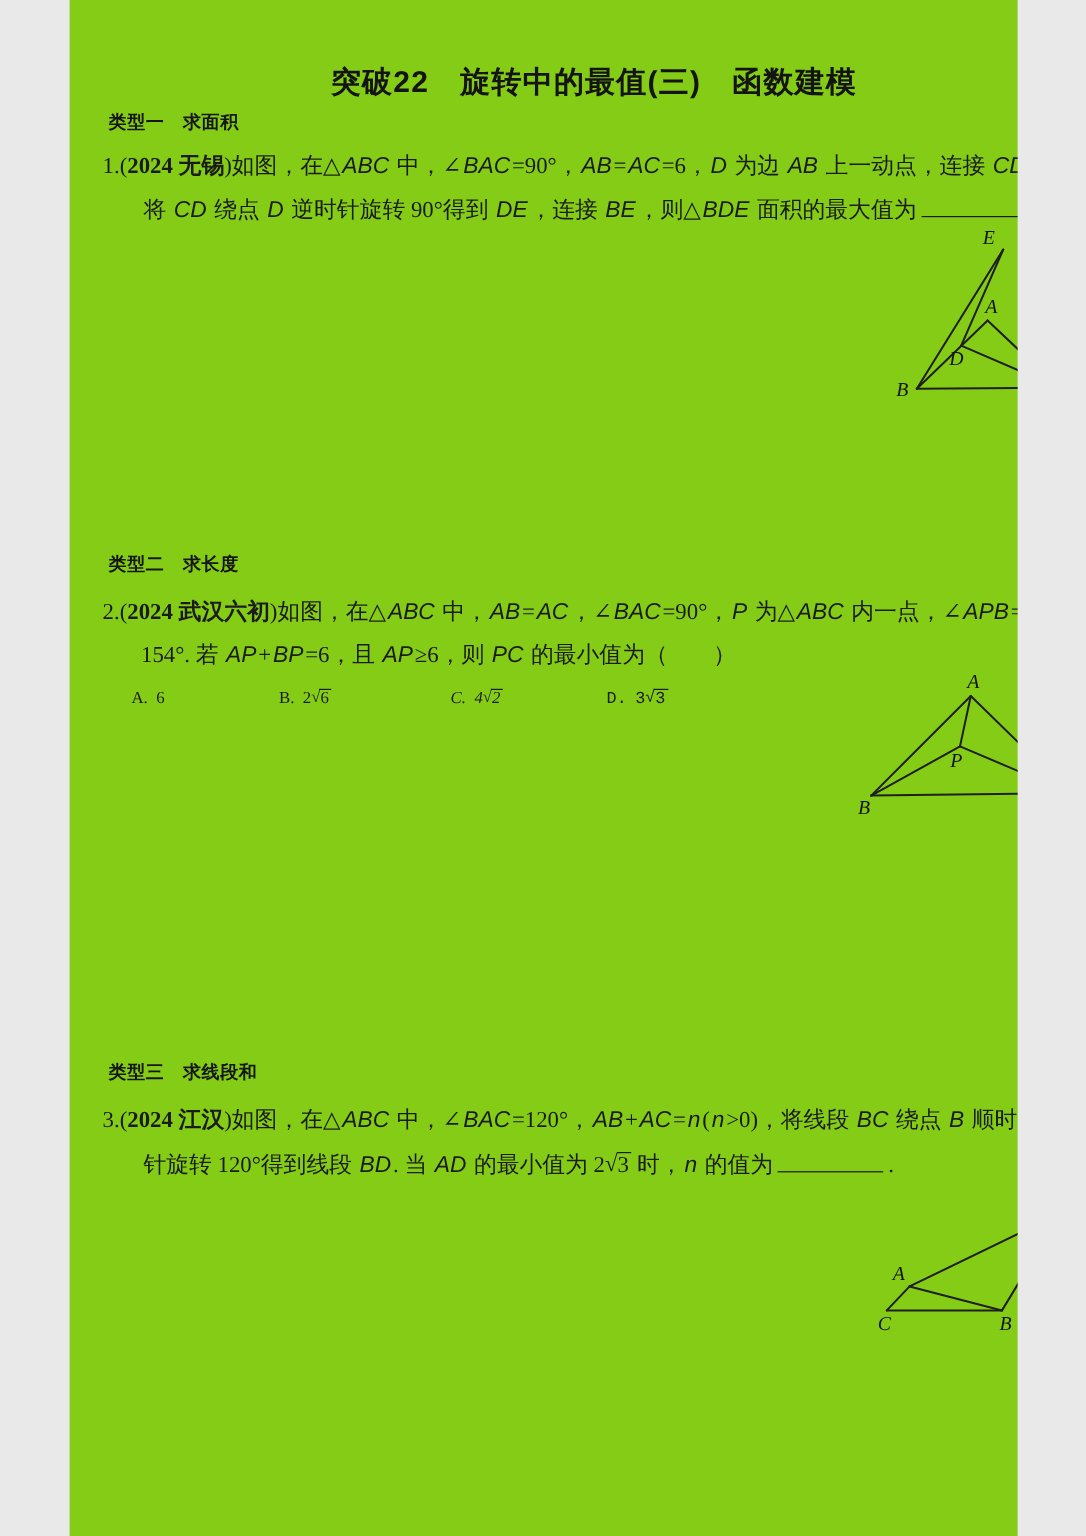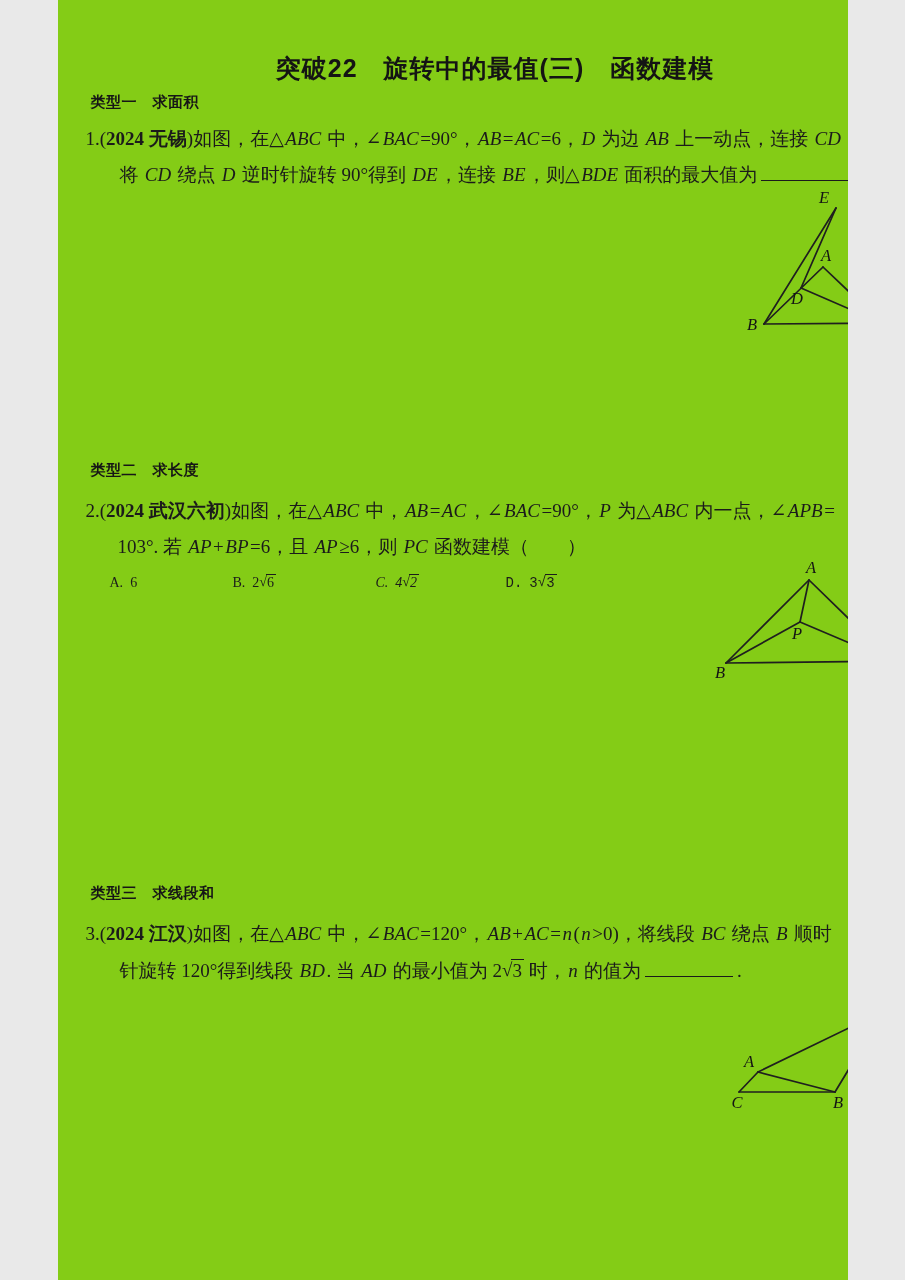--- a/index.html
+++ b/index.html
@@ -13,21 +13,21 @@
     top:52px;left:0;width:875px;text-align:center;
     font-family:"Liberation Sans","DejaVu Sans",sans-serif;
     font-weight:700;font-size:25px;letter-spacing:1px;color:#141414;
   }
   .heading{
     font-family:"Liberation Sans","DejaVu Sans",sans-serif;
     font-weight:700;font-size:15px;color:#161616;letter-spacing:.5px;
   }
   .pline{font-size:19px;line-height:27px;color:#1b1b1b;}
   .pline .seg-b{font-weight:700;text-align:center;}
-  .seg-i{font-family:Liberation Serif, serif;font-style:italic;padding:0 1.5px;}
+  .seg-i{font-family:Liberation Sans, sans-serif;font-style:italic;padding:0 1.5px;}
   .seg-t{}
   .seg-sq{white-space:nowrap;}
   .seg-sq .rad-sign{display:inline-block;transform:translateY(-1px);margin-right:-1px;}
   .seg-sq .rad-val{border-top:1.4px solid #1b1b1b;padding:0 2px 0 1px;}
   .seg-u{display:inline-block;border-bottom:1.6px solid #1b1b1b;height:1.05em;margin:0 4px;vertical-align:baseline;}
   .option{font-size:14px;}
   .option .opt-label{margin-right:7px;}
   svg.fig{position:absolute;overflow:visible;}
   svg.fig line{stroke:#1f1f1f;stroke-width:1.7;stroke-linecap:round;}
   svg.fig text{
@@ -57,21 +57,21 @@
     <text x="121" y="18" text-anchor="end">E</text>
     <text x="118" y="76" text-anchor="middle">A</text>
     <text x="89" y="119" text-anchor="middle">D</text>
     <text x="49" y="145" text-anchor="end">B</text>
     <text x="180" y="145" text-anchor="start">C</text>
   </svg>
 
   <div class="abs heading" style="top:461px;left:33px;">类型二　求长度</div>
 
   <div class="abs pline" style="top:497px;left:28px;"><span class="seg-t">2.(</span><span class="seg-b">2024 武汉六初</span><span class="seg-t">)如图，在△</span><span class="seg-i">ABC</span><span class="seg-t"> 中，</span><span class="seg-i">AB</span><span class="seg-t">=</span><span class="seg-i">AC</span><span class="seg-t">，∠</span><span class="seg-i">BAC</span><span class="seg-t">=90°，</span><span class="seg-i">P</span><span class="seg-t"> 为△</span><span class="seg-i">ABC</span><span class="seg-t"> 内一点，∠</span><span class="seg-i">APB</span><span class="seg-t">=</span></div>
-  <div class="abs pline" style="top:533px;left:60px;"><span class="seg-t">103°. 若 </span><span class="seg-i">AP</span><span class="seg-t">+</span><span class="seg-i">BP</span><span class="seg-t">=6，且 </span><span class="seg-i">AP</span><span class="seg-t">≥6，则 </span><span class="seg-i">PC</span><span class="seg-t"> 函数建模（　　）</span></div>
+  <div class="abs pline" style="top:533px;left:60px;"><span class="seg-t">154°. 若 </span><span class="seg-i">AP</span><span class="seg-t">+</span><span class="seg-i">BP</span><span class="seg-t">=6，且 </span><span class="seg-i">AP</span><span class="seg-t">≥6，则 </span><span class="seg-i">PC</span><span class="seg-t"> 的最小值为（　　）</span></div>
 
   <div class="abs option" style="top:575px;left:52px;">
     <span class="opt-label">A.</span><span><span class="seg-t">6</span></span>
   </div>
   <div class="abs option" style="top:575px;left:175px;">
     <span class="opt-label">B.</span><span><span class="seg-t">2</span><span class="seg-sq"><span class="rad-sign">√</span><span class="rad-val">6</span></span></span>
   </div>
   <div class="abs option" style="top:575px;left:318px;font-style:italic;">
     <span class="opt-label">C.</span><span><span class="seg-t">4</span><span class="seg-sq"><span class="rad-sign">√</span><span class="rad-val">2</span></span></span>
   </div>

